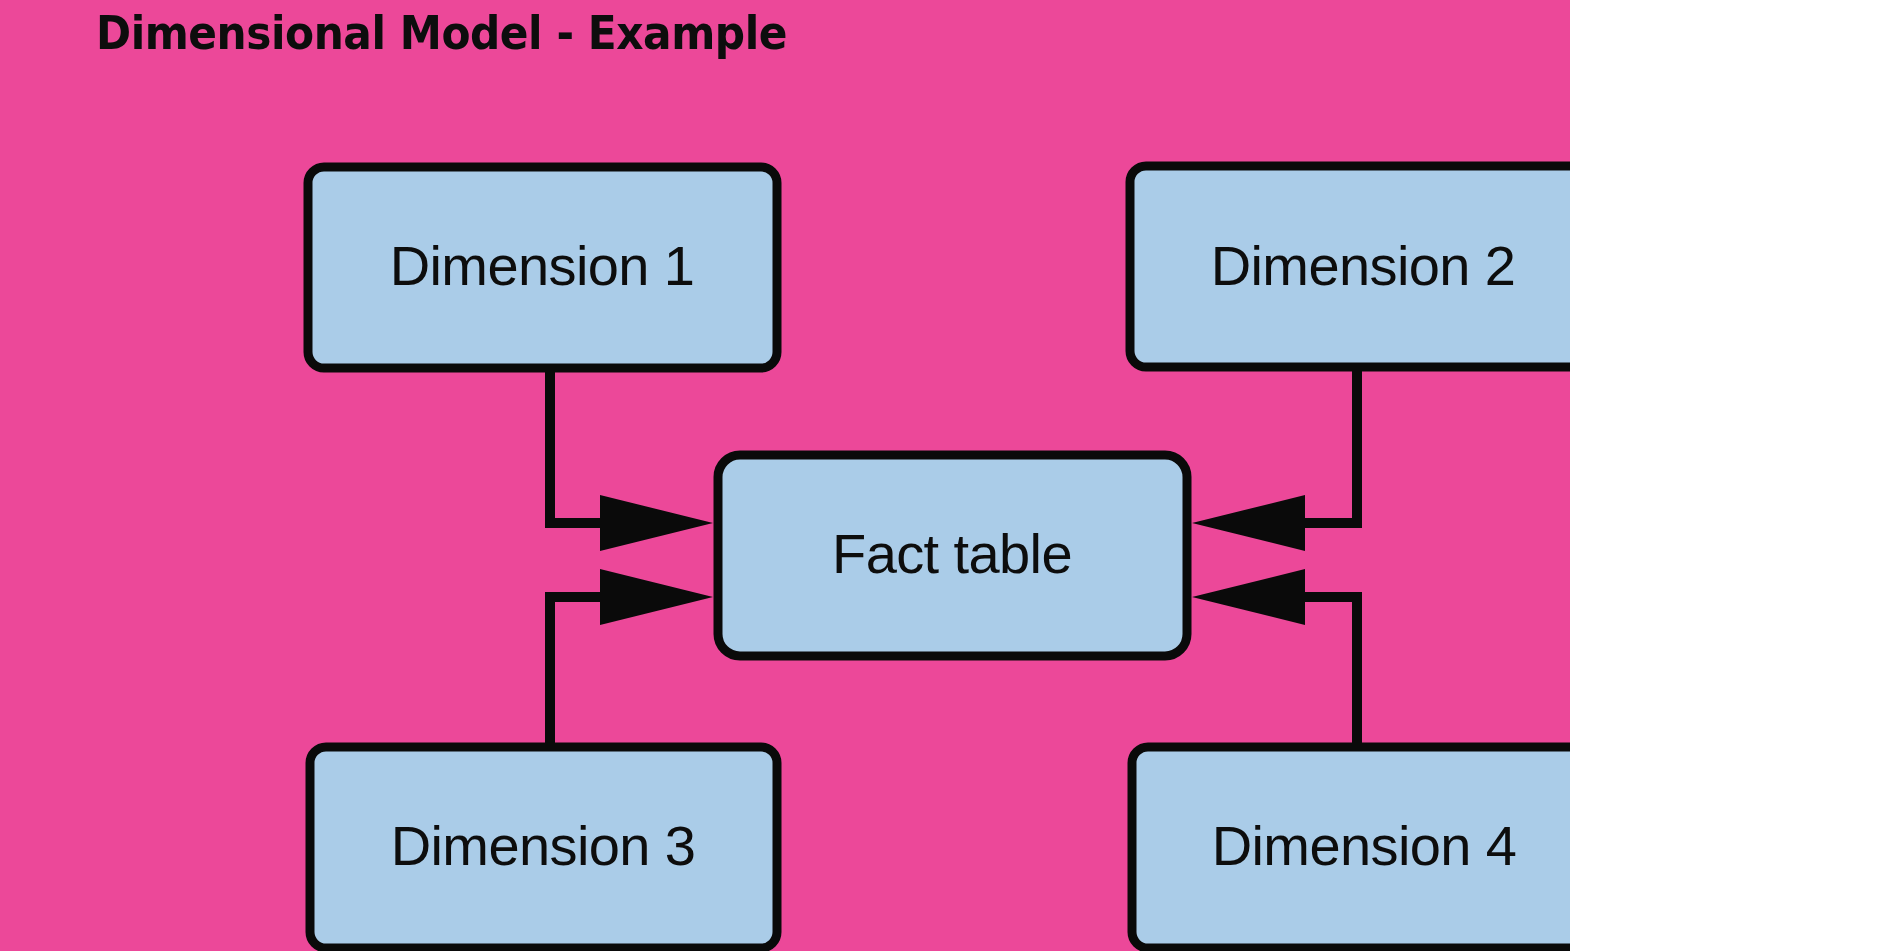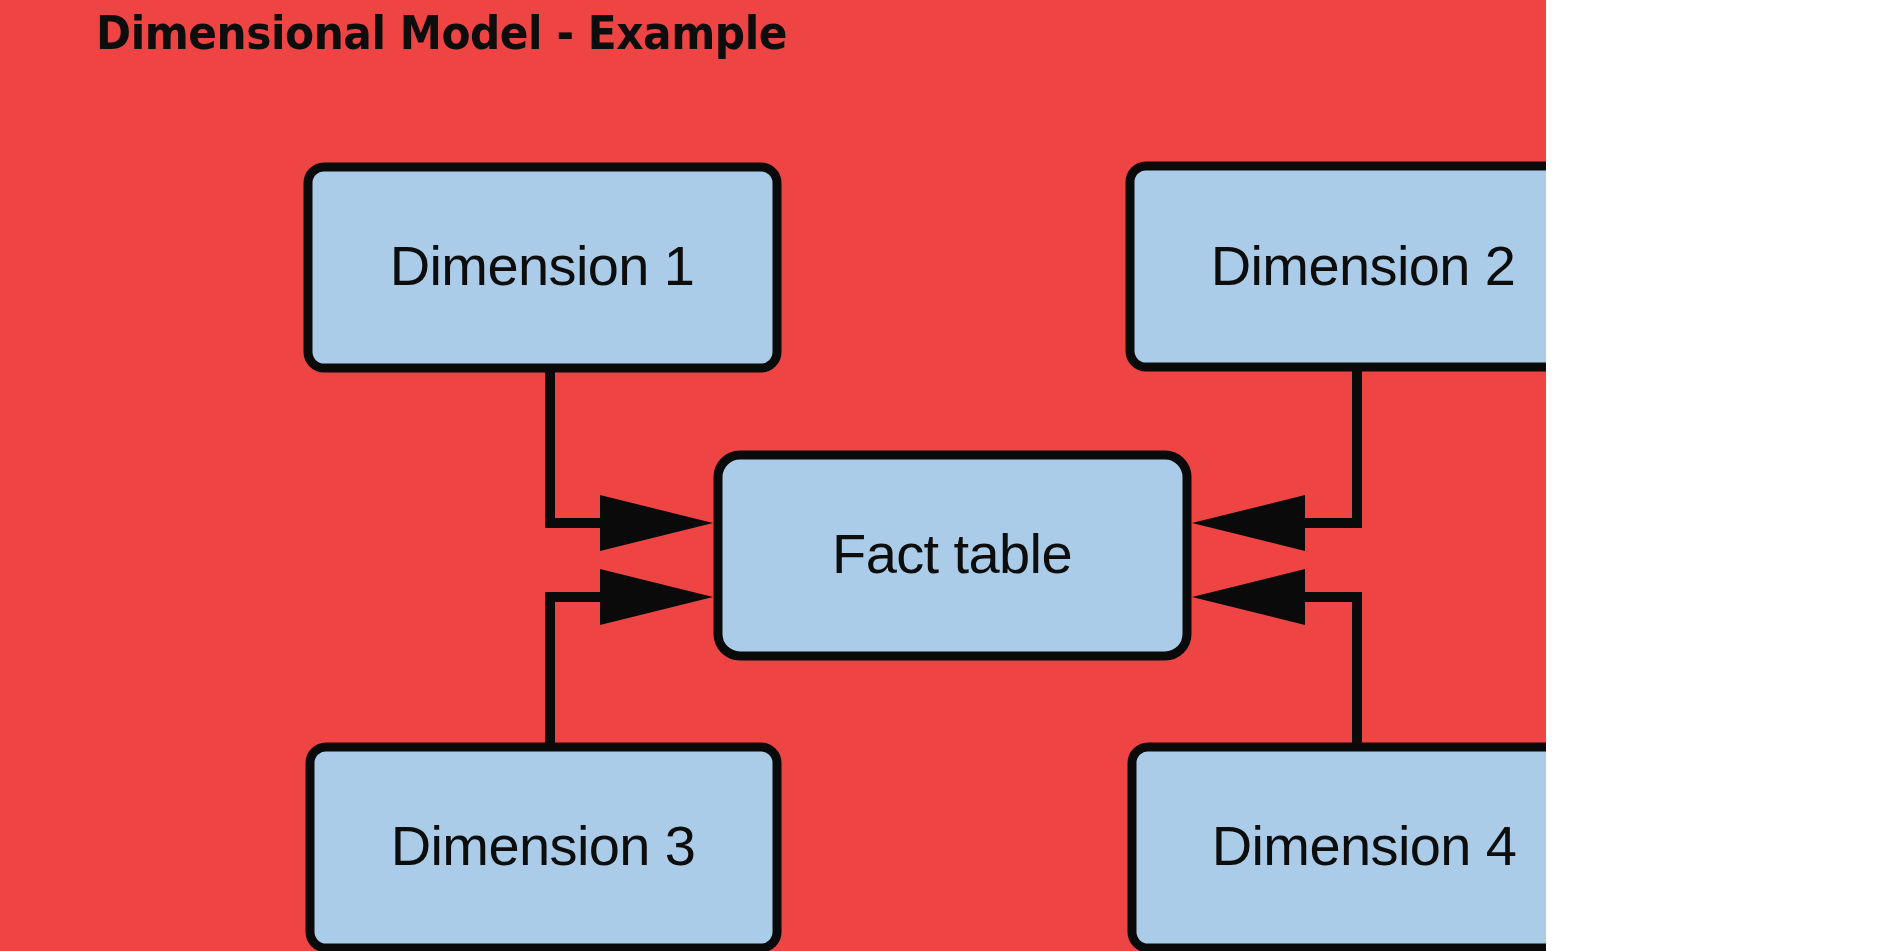--- a/index.html
+++ b/index.html
@@ -8,22 +8,23 @@
     padding: 0;
     background: #ffffff;
   }
   body {
     font-family: "Liberation Sans", sans-serif;
   }
   #canvas {
     position: relative;
     width: 1546px;
     height: 951px;
-    background: #ef4444;
+    background: #ec4899;
     overflow: hidden;
+    padding-left: 24px;
   }
   #page-title {
     position: absolute;
     left: 96px;
     top: 6px;
     font-family: "DejaVu Sans", sans-serif;
     font-size: 46px;
     font-weight: bold;
     letter-spacing: -0.5px;
     color: #0d0d0d;

